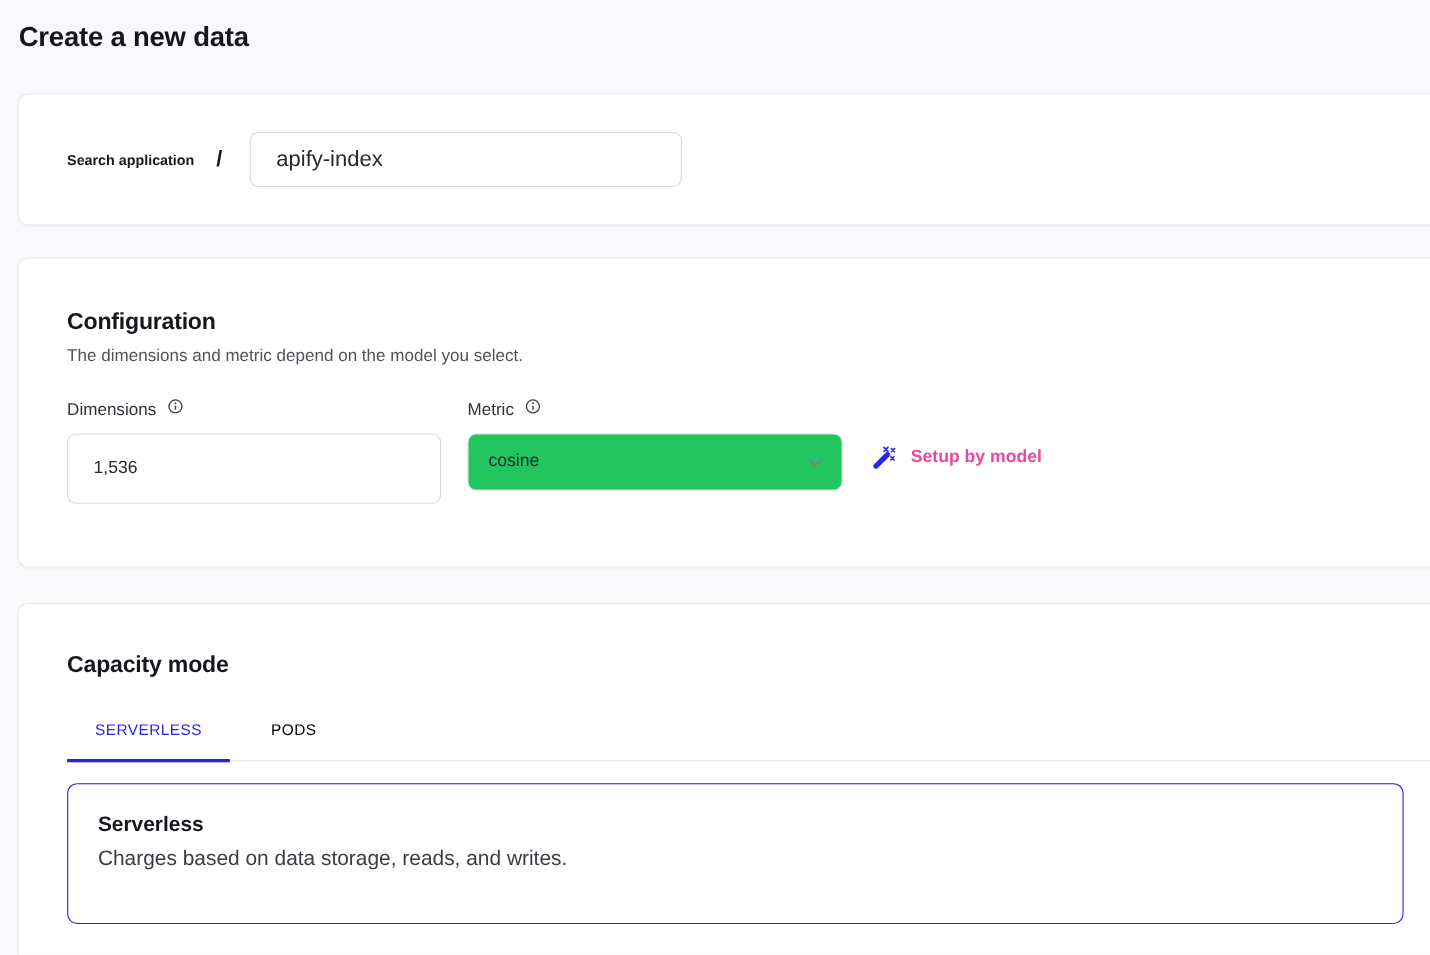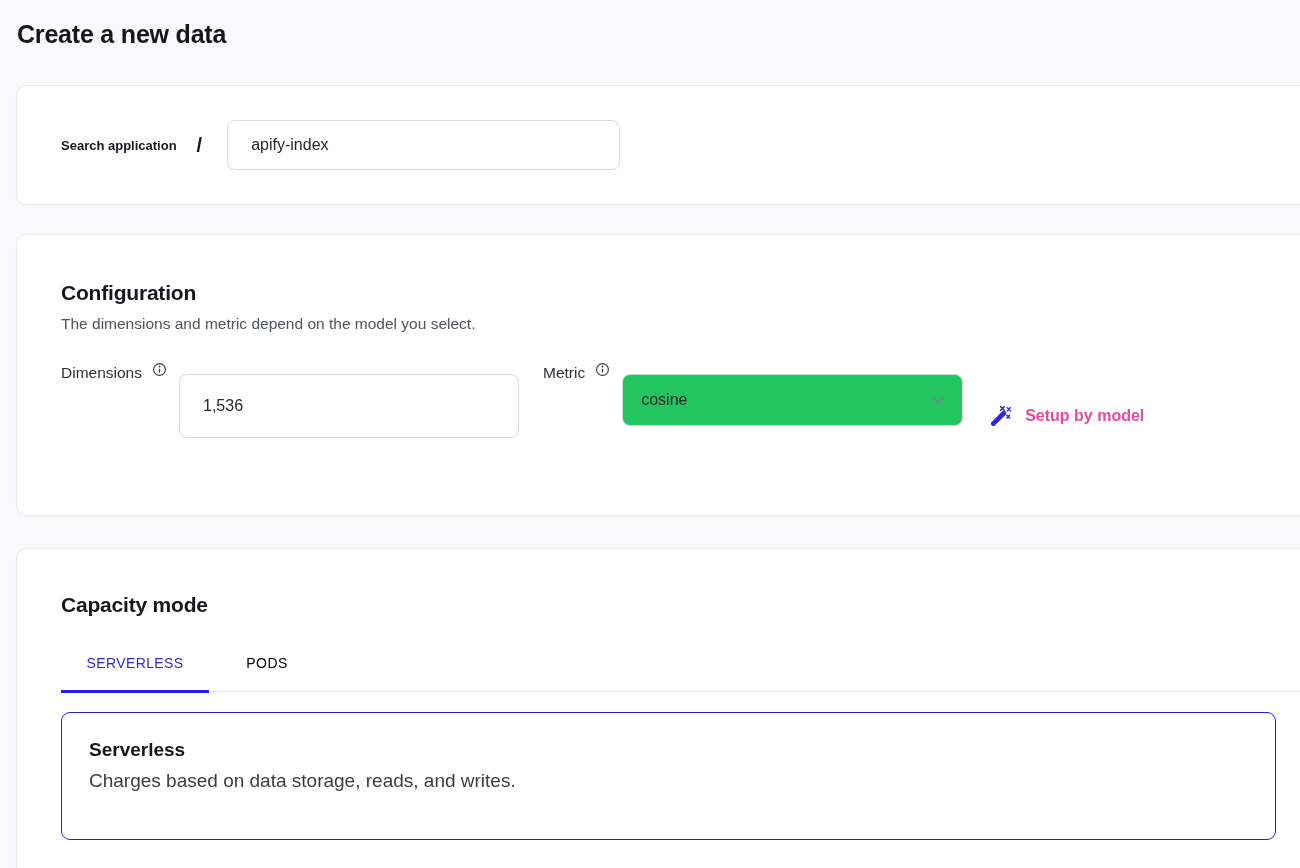--- a/index.html
+++ b/index.html
@@ -28,30 +28,30 @@
   .card-2 { top:234px; height:282px; }
   .card-3 { top:548px; height:360px; }
 
   
   .sa-row { display:flex; align-items:center; height:100%; padding-left:44px; }
   .sa-label { font-size:13px; font-weight:700; color:#15171c; }
   .sa-slash { font-size:20px; font-weight:700; color:#15171c; margin-left:20px; }
   .sa-input {
     margin-left:25px; width:393px; height:50px;
     border:1px solid #d9dade; border-radius:8px;
-    padding:0 16px 0 23px; font-size:16px; color:#26282e;
+    padding:0 16px 0 23px; font-size:20px; color:#26282e;
     font-family:"Liberation Sans", sans-serif; background:#fff; outline:none;
   }
 
   
   .cfg-inner { padding:46px 0 0 44px; }
   .section-title { font-size:21px; font-weight:700; color:#15171c; letter-spacing:-0.2px; }
   .cfg-subtitle { margin-top:10px; font-size:15.5px; color:#4f535a; }
   .fields-row { display:flex; margin-top:31px; align-items:flex-start; }
-  .field-group { display:flex; flex-direction:row;gap:12px; }
+  .field-group { display:flex; flex-direction:column; }
   .field-label-row { display:flex; align-items:flex-start; height:20px; }
   .field-label { font-size:15.5px; font-weight:500; color:#2e3137; }
   .info-icon { margin-left:10px; margin-top:-2px; color:#3d4046; display:inline-flex; }
   .text-input {
     margin-top:10px; width:340px; height:64px;
     border:1px solid #d9dade; border-radius:8px;
     padding:0 16px 0 23px; font-size:16px; color:#26282e;
     font-family:"Liberation Sans", sans-serif; background:#fff; outline:none;
   }
   .metric-group { margin-left:24px; }

